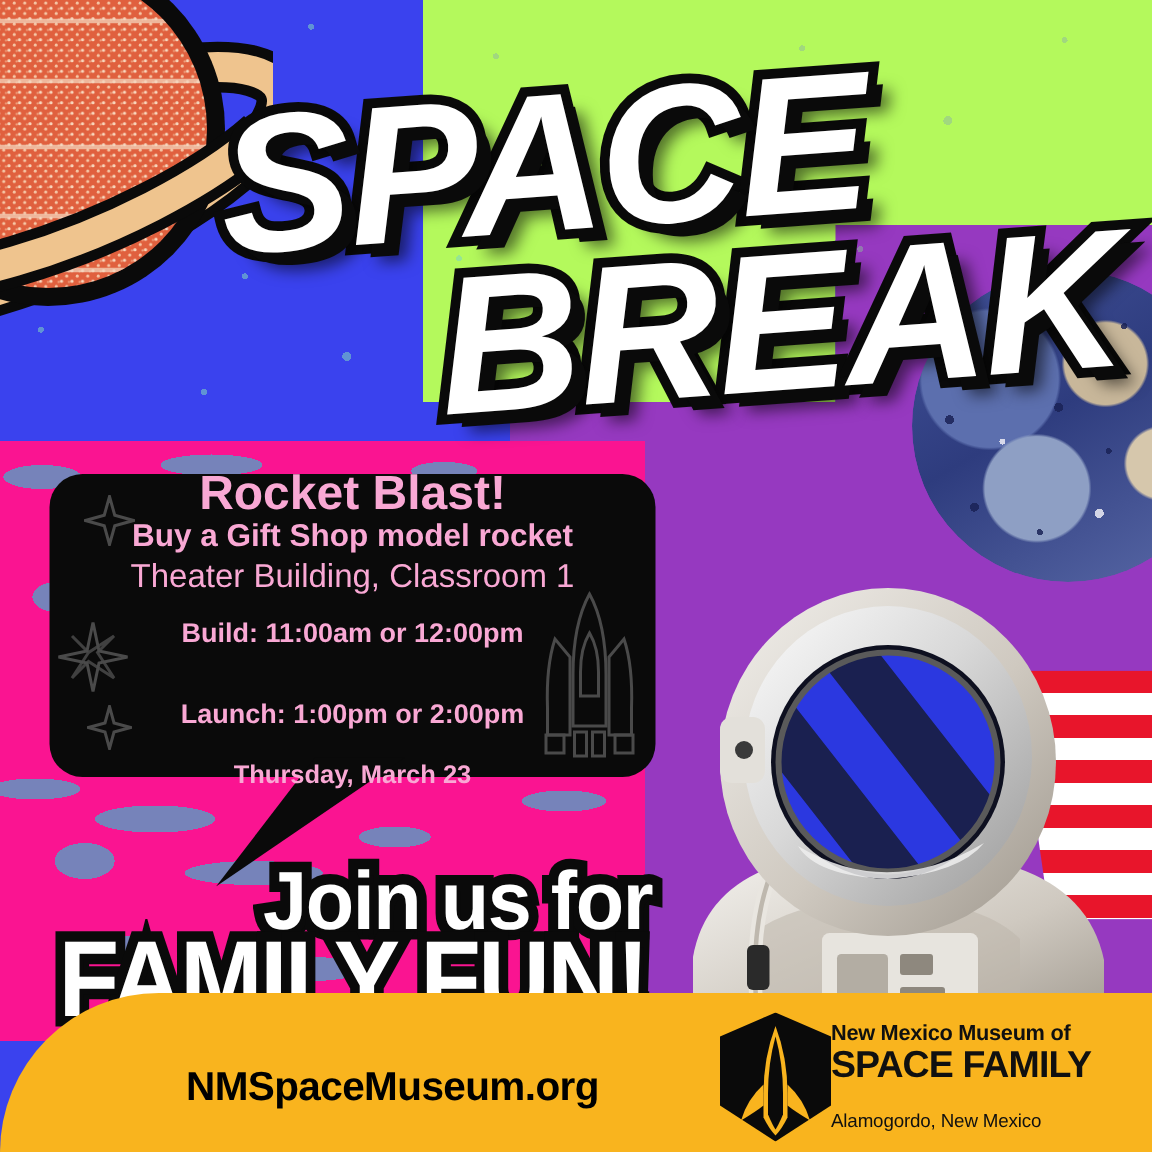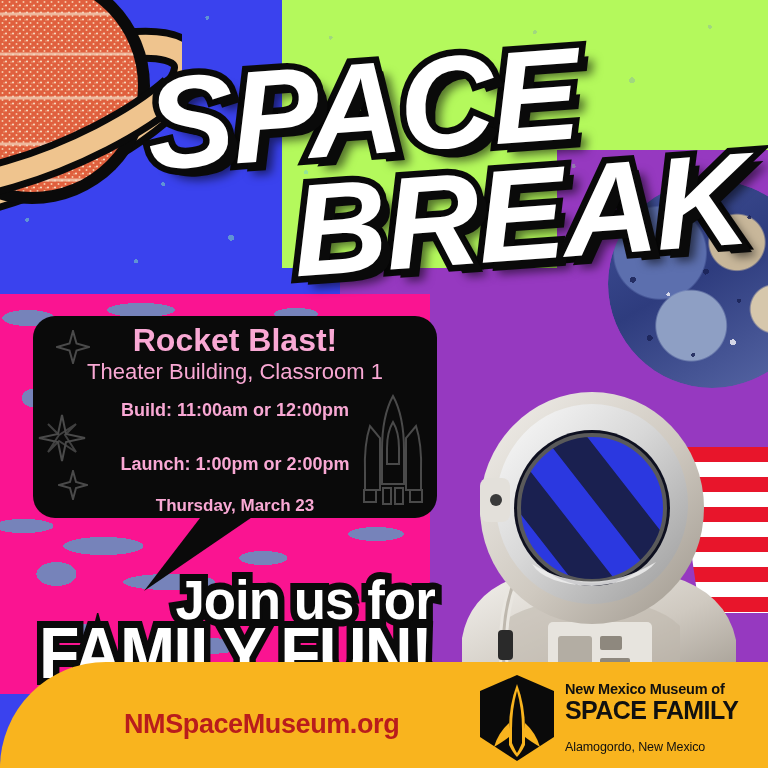--- a/index.html
+++ b/index.html
@@ -155,24 +155,24 @@
           #E8152B 0 15px,#FFFFFF 15px 30px);}
   #astronaut{position:absolute;left:440px;top:386px;width:320px;height:310px;}
 
   
   #footer{
     position:absolute;left:0;bottom:0;width:768px;height:106px;
     background:#F9B41E;border-top-left-radius:120px;
   }
   #footer-url{
     position:absolute;left:124px;bottom:28px;
-    font-size:27px;font-weight:700;color:#b91c1c;letter-spacing:-.4px;
+    font-size:27px;font-weight:700;color:#000000;letter-spacing:-.4px;
   }
   #logo{position:absolute;left:480px;bottom:6px;width:276px;height:88px;
-        display:flex;align-items:center;gap:11px;}
+        display:flex;align-items:center;}
   .logo-text{display:flex;flex-direction:column;color:#101010;line-height:1.02;}
   .lt1{font-size:14.5px;font-weight:700;letter-spacing:-.2px;}
   .lt2{font-size:25px;font-weight:700;letter-spacing:-.6px;margin-top:1px;}
   .lt3{font-size:12.5px;font-weight:400;margin-top:18px;letter-spacing:-.1px;}
 
   
   #family{position:absolute;left:0;top:575px;width:500px;height:110px;}
   .ff{
     position:absolute;margin:0;color:#fff;font-weight:700;
     font-family:"Liberation Sans",sans-serif;
@@ -313,20 +313,21 @@
     <path d="M12 34 Q6 52 7 80 L7 98 L22 98 L22 46 Z"></path>
     <path d="M58 34 Q64 52 63 80 L63 98 L48 98 L48 46 Z"></path>
     <rect x="25" y="96" width="8" height="16"></rect>
     <rect x="37" y="96" width="8" height="16"></rect>
     <rect x="6" y="98" width="12" height="12"></rect>
     <rect x="52" y="98" width="12" height="12"></rect>
   </svg>
 
   <div id="bubble-text">
     <p class="b-title">Rocket Blast!</p>
+    <p class="b-sub">Buy a Gift Shop model rocket</p>
     <p class="b-loc">Theater Building, Classroom 1</p>
     <p class="b-time">Build: 11:00am or 12:00pm</p>
     <p class="b-time">Launch: 1:00pm or 2:00pm</p>
     <p class="b-date">Thursday, March 23</p>
   </div>
 
   <div id="family">
     <p class="ff ff-join">Join us for</p>
     <p class="ff ff-fam">FAMILY FUN!</p>
   </div>

